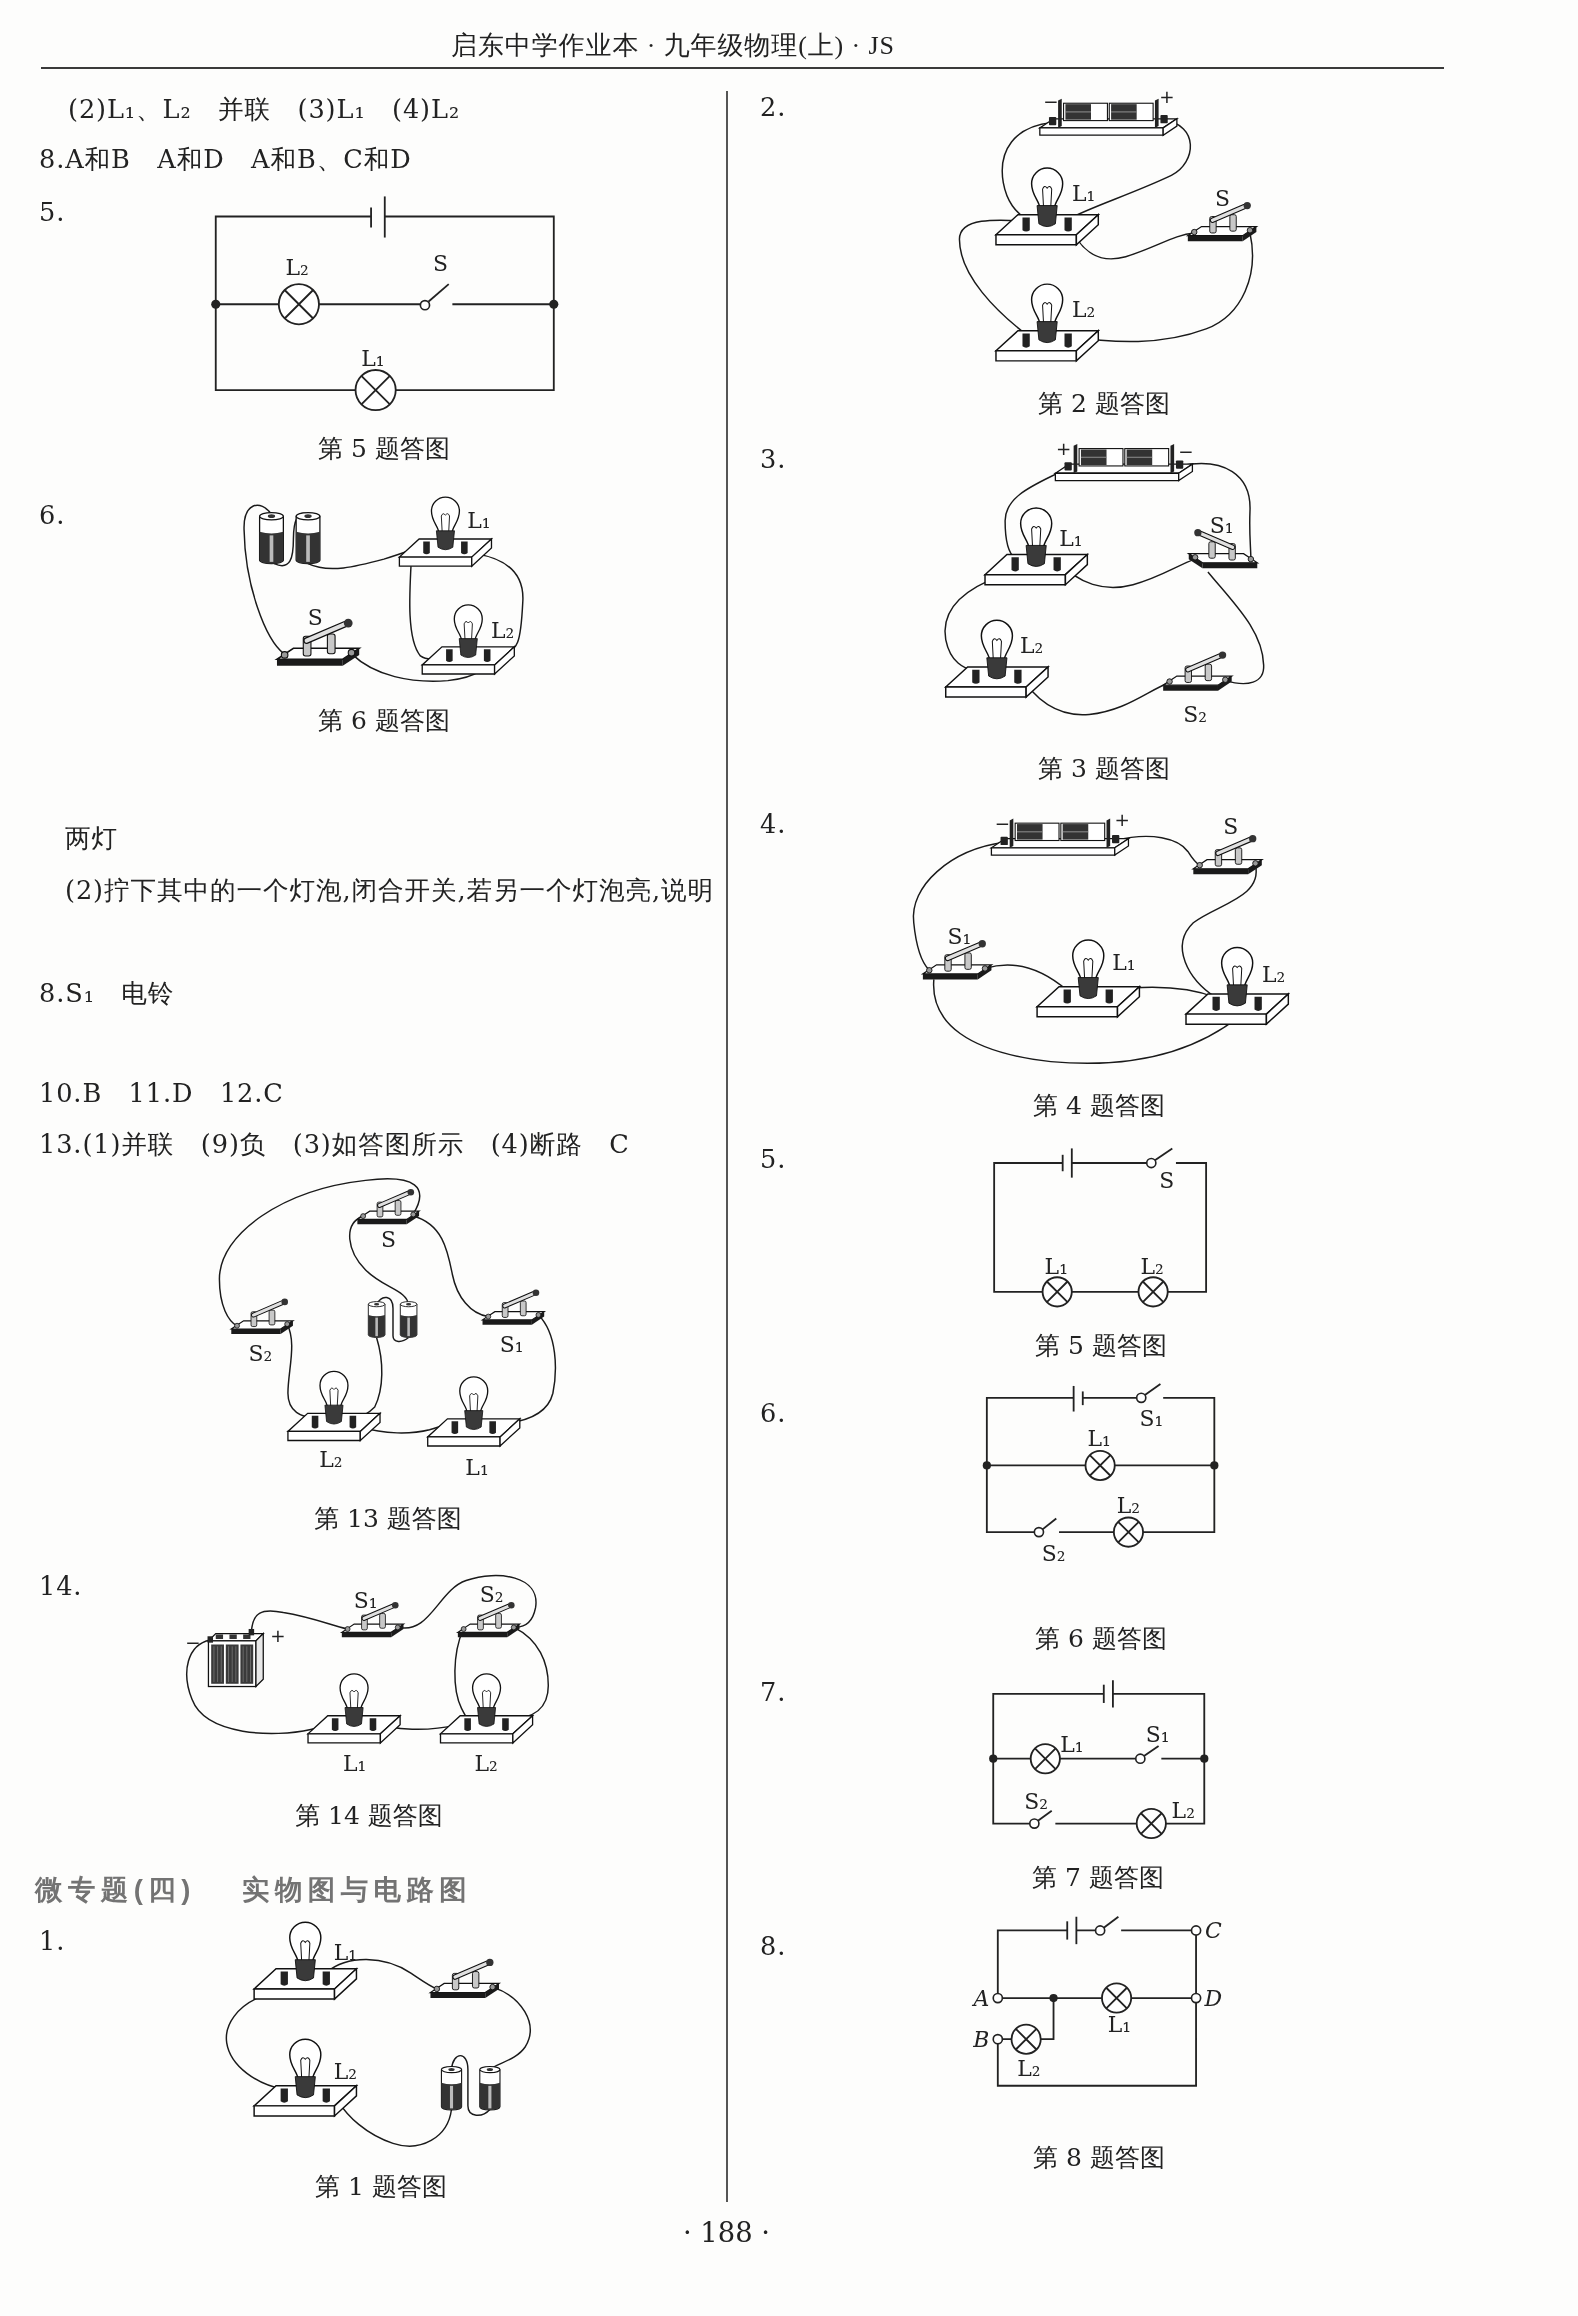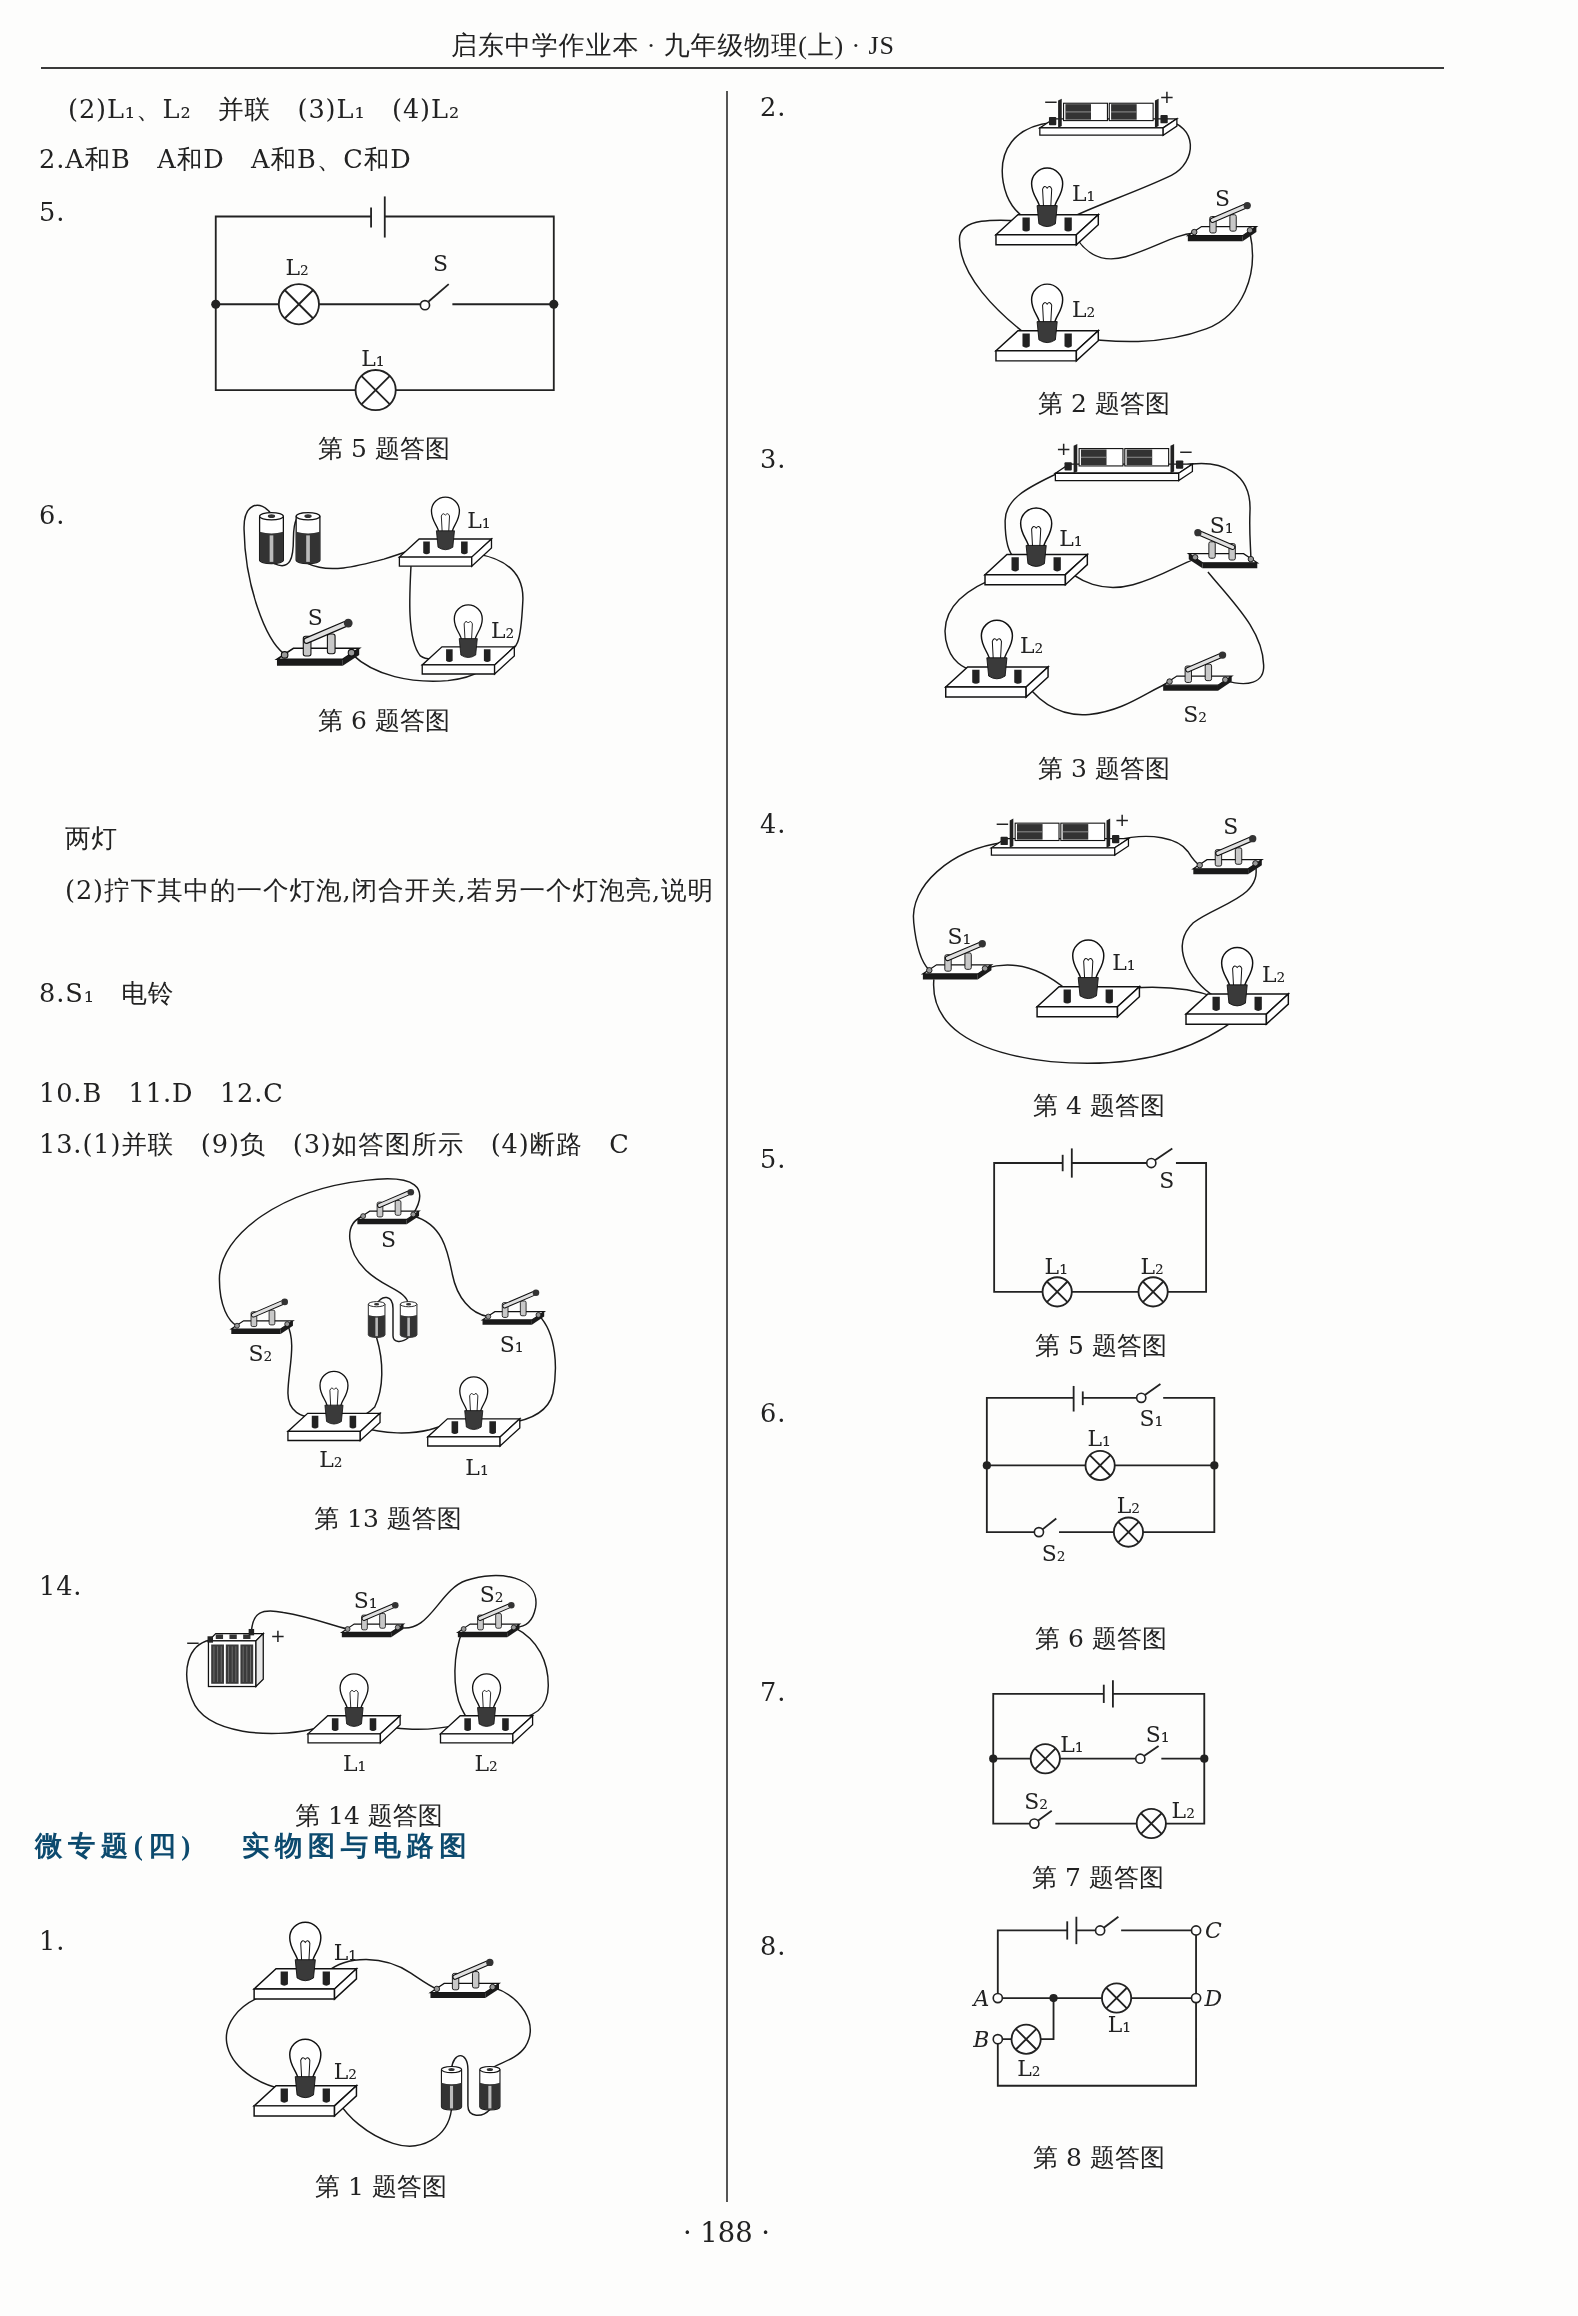--- a/index.html
+++ b/index.html
@@ -5,22 +5,22 @@
   body { margin:0; background:#ffffff; }
   #page { position:relative; width:1579px; height:2316px; background:#fdfdfc; overflow:hidden;
           font-family:"DejaVu Serif", serif; color:#222; }
   #figs { position:absolute; left:0; top:0; }
   .hdr { position:absolute; left:451px; width:567px; top:30px; text-align:left;
          font-family:Liberation Serif, serif; font-size:26px; line-height:31px; letter-spacing:0.9px; color:#222; white-space:pre; }
   .rule { position:absolute; left:41px; top:67px; width:1403px; height:1.8px; background:#3a3a3a; }
   .vrule { position:absolute; left:726px; top:91px; width:1.8px; height:2111px; background:#555; }
   .t { position:absolute; font-size:25.6px; line-height:33px; white-space:pre; letter-spacing:0.9px;text-align:center; }
   .cap { position:absolute; width:292px; text-align:center; font-size:25px; line-height:33px; white-space:pre; }
-  .sec { position:absolute; top:1828px; font-family:Liberation Serif, serif; font-weight:bold;
-         font-size:27.4px; line-height:37px; letter-spacing:5.5px; white-space:pre; color:#0c4a6e; }
+  .sec { position:absolute; top:1871px; font-family:Liberation Sans, sans-serif; font-weight:bold;
+         font-size:27.4px; line-height:37px; letter-spacing:5.5px; white-space:pre; color:#737373; }
   .pagenum { position:absolute; left:635px; width:183px; top:2216px; text-align:center;
              font-size:27.4px; font-weight:normal; line-height:33px; white-space:pre; }
   .lbl { font-family:"DejaVu Serif", serif; font-size:24px; fill:#222; text-anchor:middle; dominant-baseline:central; }
   .lbl-i { font-style:italic; }
   .pm { font-family:"DejaVu Sans", sans-serif; font-size:20px; fill:#222; text-anchor:middle; dominant-baseline:central; }
   .wire { fill:none; stroke:#1a1a1a; stroke-width:1.6; }
   .sch { fill:none; stroke:#222; stroke-width:2; }
   .lamp { fill:#fff; stroke:#222; stroke-width:2; }
   .node { fill:#222; stroke:none; }
   .term { fill:#fff; stroke:#222; stroke-width:1.8; }
@@ -352,21 +352,21 @@
     <text class="lbl" x="1225" y="2216">L₁</text>
     <text class="lbl" x="1126" y="2264">L₂</text>
   </g>
 </svg>
 
 <div class="hdr">启东中学作业本 · 九年级物理(上) · JS</div>
 <div class="rule"></div>
 <div class="vrule"></div>
 
 <div class="t" style="left:68px;top:93px">(2)L₁、L₂　并联　(3)L₁　(4)L₂</div>
-<div class="t" style="left:39px;top:143px">2.A和B　A和D　A和B、C和D</div>
+<div class="t" style="left:39px;top:143px">8.A和B　A和D　A和B、C和D</div>
 <div class="t" style="left:39px;top:196px">5.</div>
 <div class="cap" style="left:238px;top:432px">第 5 题答图</div>
 <div class="t" style="left:39px;top:499px">6.</div>
 <div class="cap" style="left:238px;top:704px">第 6 题答图</div>
 <div class="t" style="left:65px;top:822px">两灯</div>
 <div class="t" style="left:65px;top:874px">(2)拧下其中的一个灯泡,闭合开关,若另一个灯泡亮,说明</div>
 <div class="t" style="left:39px;top:977px">8.S₁　电铃</div>
 <div class="t" style="left:39px;top:1077px">10.B　11.D　12.C</div>
 <div class="t" style="left:39px;top:1128px">13.(1)并联　(9)负　(3)如答图所示　(4)断路　C</div>
 <div class="cap" style="left:242px;top:1502px">第 13 题答图</div>

